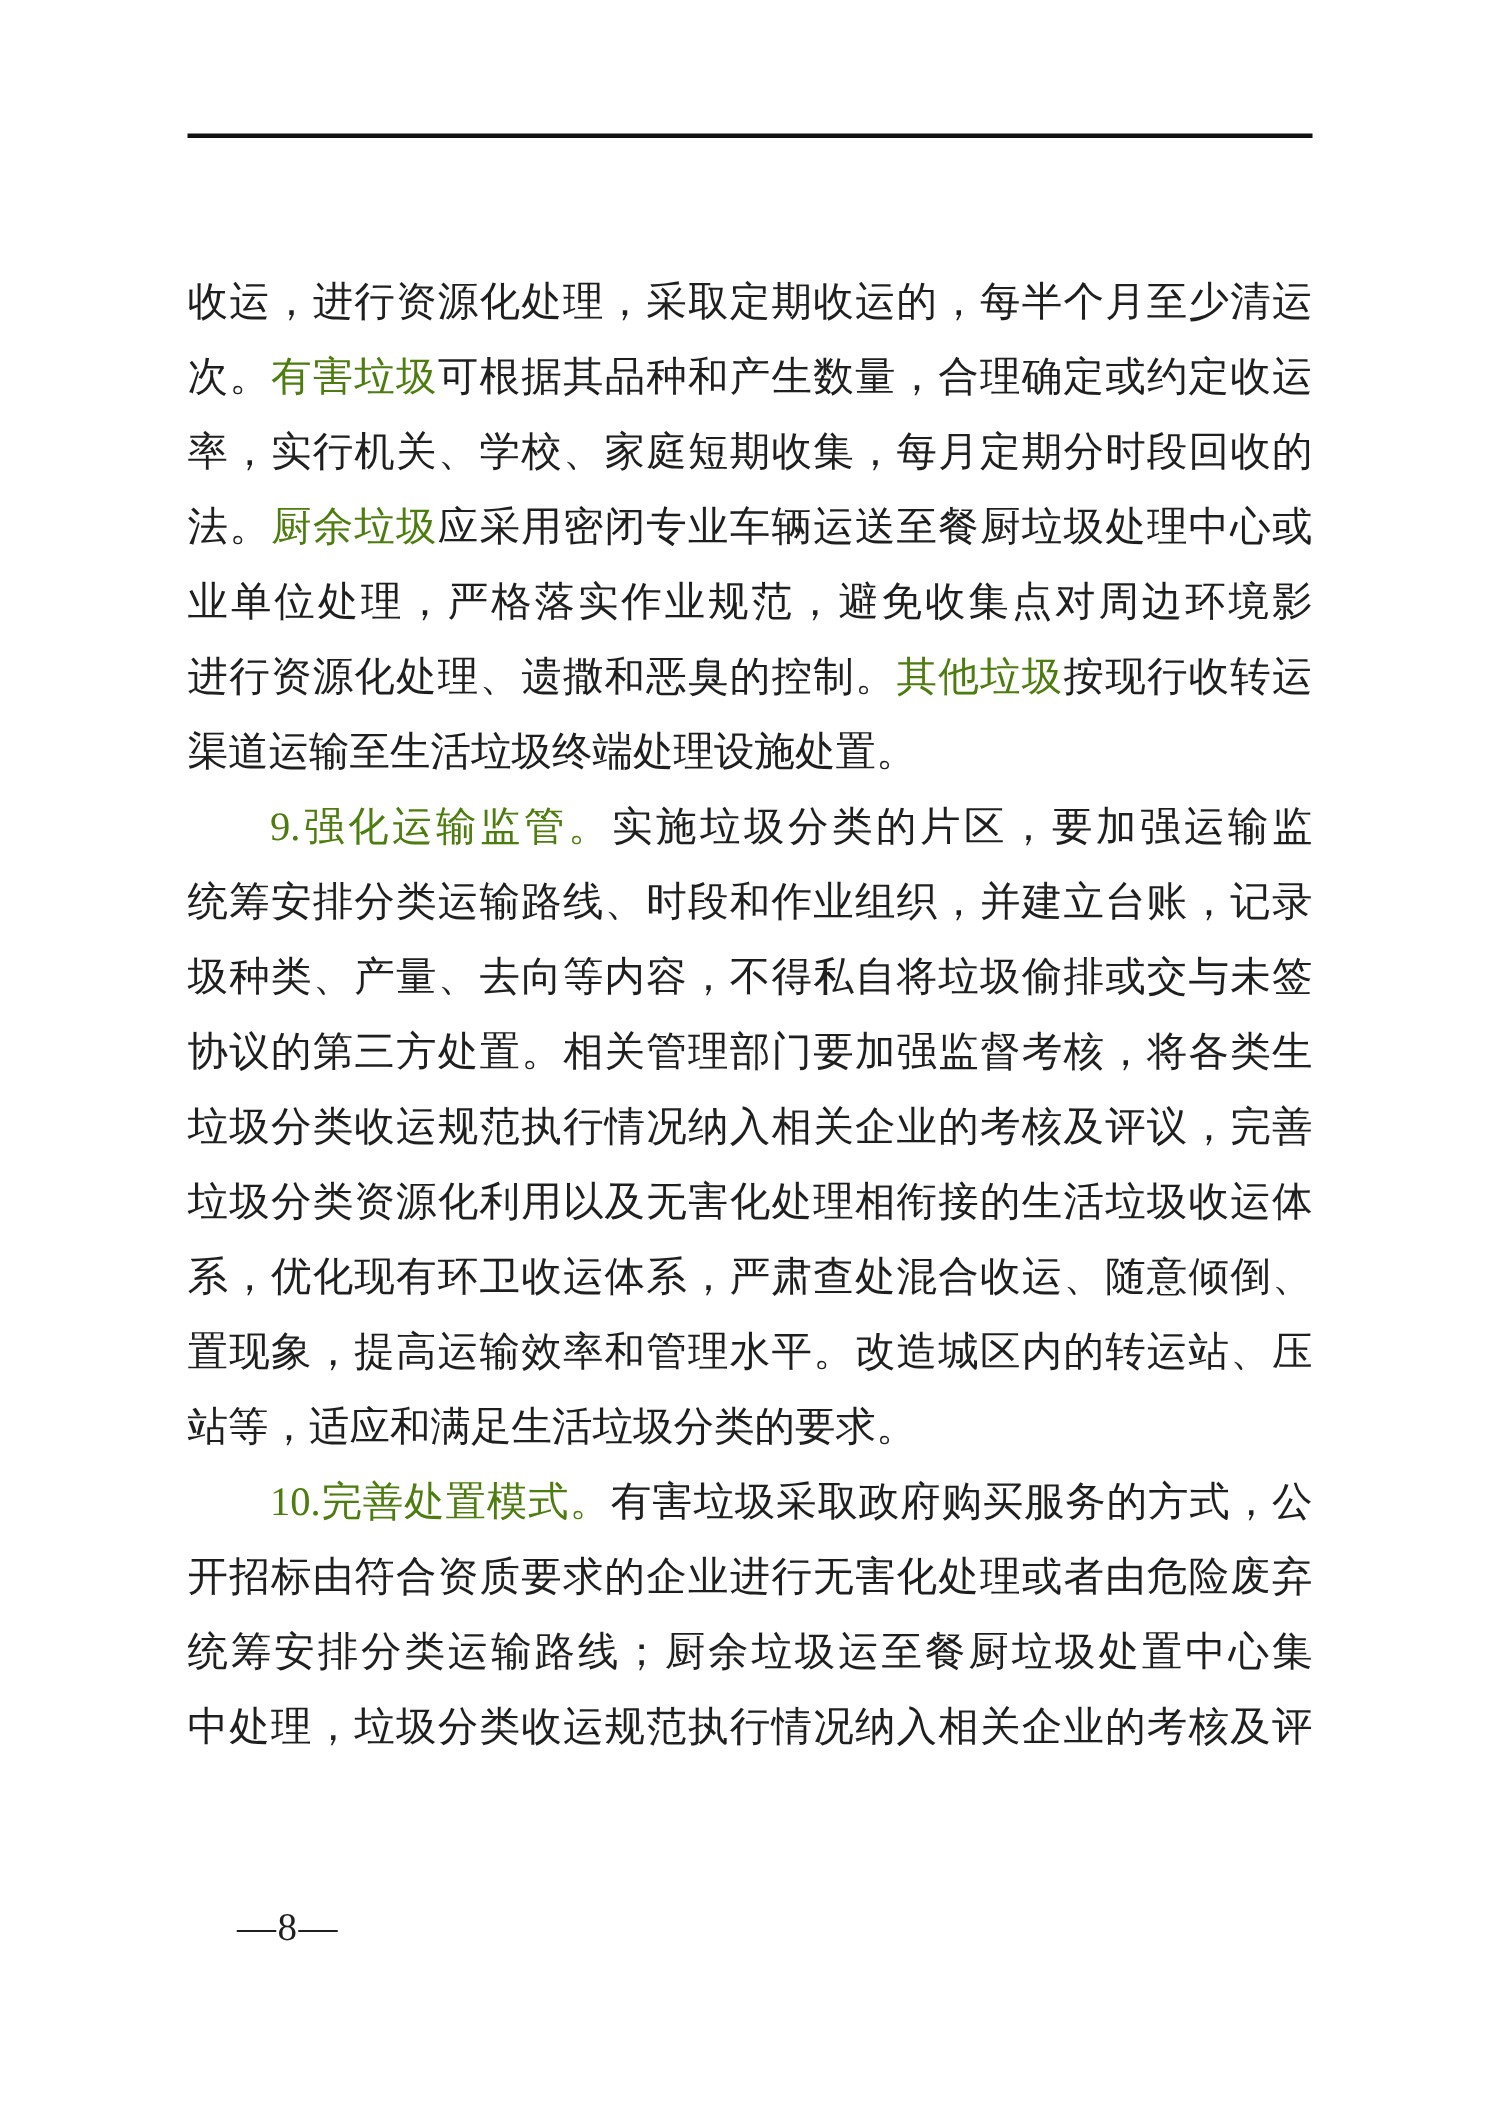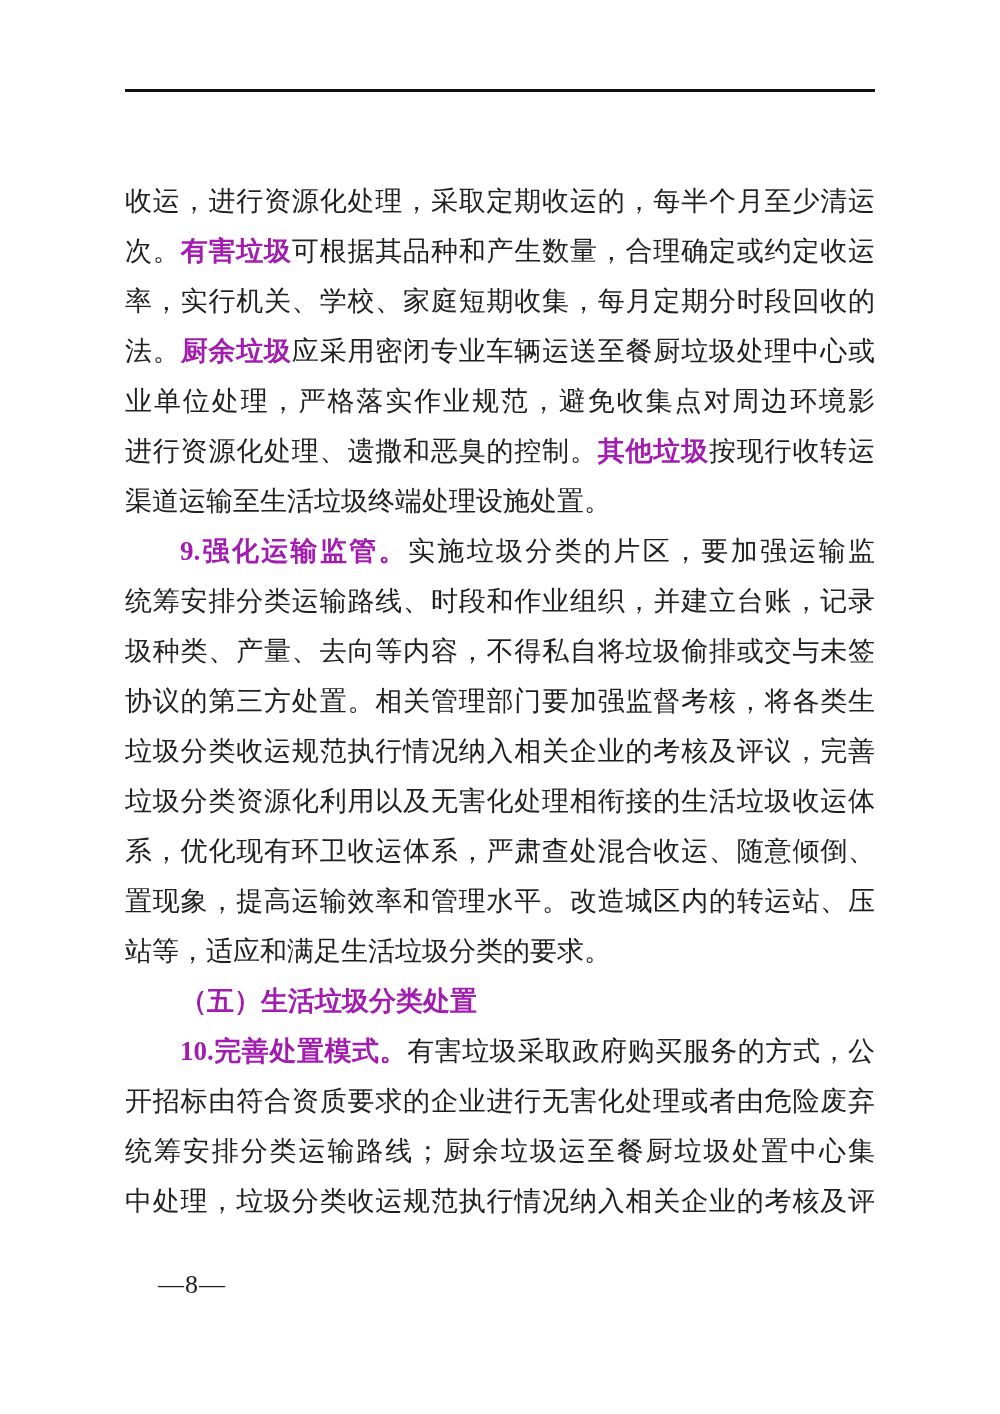--- a/index.html
+++ b/index.html
@@ -34,21 +34,21 @@
     line-height: 50px;
     font-size: 27px;
     color: #1f1f1f;
     text-align: justify;
     text-justify: inter-character;
     white-space: normal;
     overflow: hidden;
   }
   .line.fill { text-align-last: justify; }
   .line.indent { text-indent: 55px; }
-  .seg.bold { font-weight: bold; color: #a21caf; }
+  .seg.bold { font-weight: normal; color: #4d7c0f; }
   .page-number {
     position: absolute;
     left: 158px;
     top: 1268px;
     font-size: 26px;
     line-height: 34px;
     color: #1f1f1f;
     letter-spacing: 1px;
   }
 </style>
@@ -67,20 +67,19 @@
       <div class="line"><span class="seg">渠道运输至生活垃圾终端处理设施处置。</span></div>
       <div class="line indent fill"><span class="seg bold">9.强化运输监管。</span><span class="seg">实施垃圾分类的片区，要加强运输监管，</span></div>
       <div class="line fill"><span class="seg">统筹安排分类运输路线、时段和作业组织，并建立台账，记录垃</span></div>
       <div class="line fill"><span class="seg">圾种类、产量、去向等内容，不得私自将垃圾偷排或交与未签订</span></div>
       <div class="line fill"><span class="seg">协议的第三方处置。相关管理部门要加强监督考核，将各类生活</span></div>
       <div class="line fill"><span class="seg">垃圾分类收运规范执行情况纳入相关企业的考核及评议，完善与</span></div>
       <div class="line fill"><span class="seg">垃圾分类资源化利用以及无害化处理相衔接的生活垃圾收运体</span></div>
       <div class="line fill"><span class="seg">系，优化现有环卫收运体系，严肃查处混合收运、随意倾倒、弃</span></div>
       <div class="line fill"><span class="seg">置现象，提高运输效率和管理水平。改造城区内的转运站、压缩</span></div>
       <div class="line"><span class="seg">站等，适应和满足生活垃圾分类的要求。</span></div>
-      <div class="line indent"><span class="seg bold">（五）生活垃圾分类处置</span></div>
       <div class="line indent fill"><span class="seg bold">10.完善处置模式。</span><span class="seg">有害垃圾采取政府购买服务的方式，公</span></div>
       <div class="line fill"><span class="seg">开招标由符合资质要求的企业进行无害化处理或者由危险废弃</span></div>
       <div class="line fill"><span class="seg">统筹安排分类运输路线；厨余垃圾运至餐厨垃圾处置中心集</span></div>
       <div class="line fill"><span class="seg">中处理，垃圾分类收运规范执行情况纳入相关企业的考核及评议</span></div>
     </div>
   <div class="page-number">—8—</div>
 </div>
 
 </body></html>

